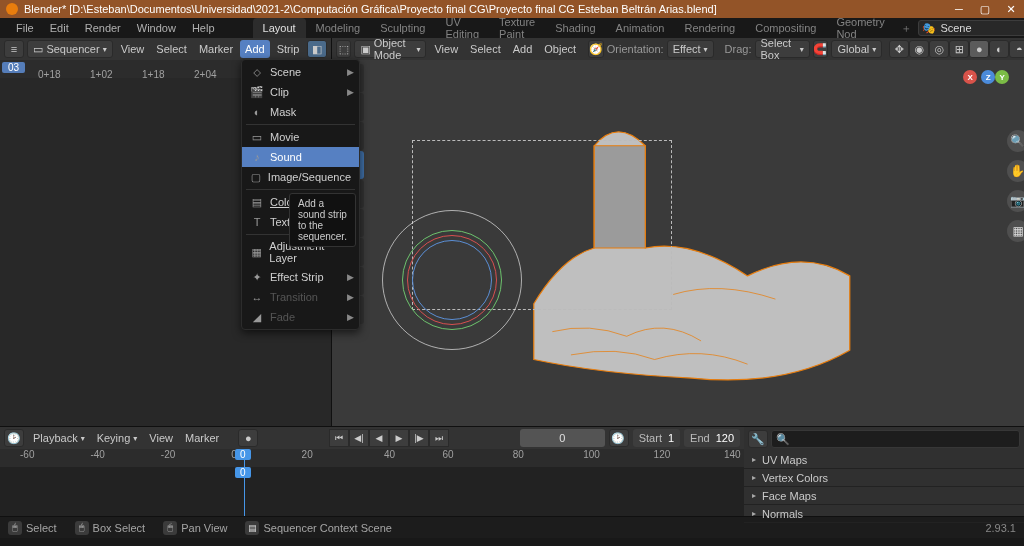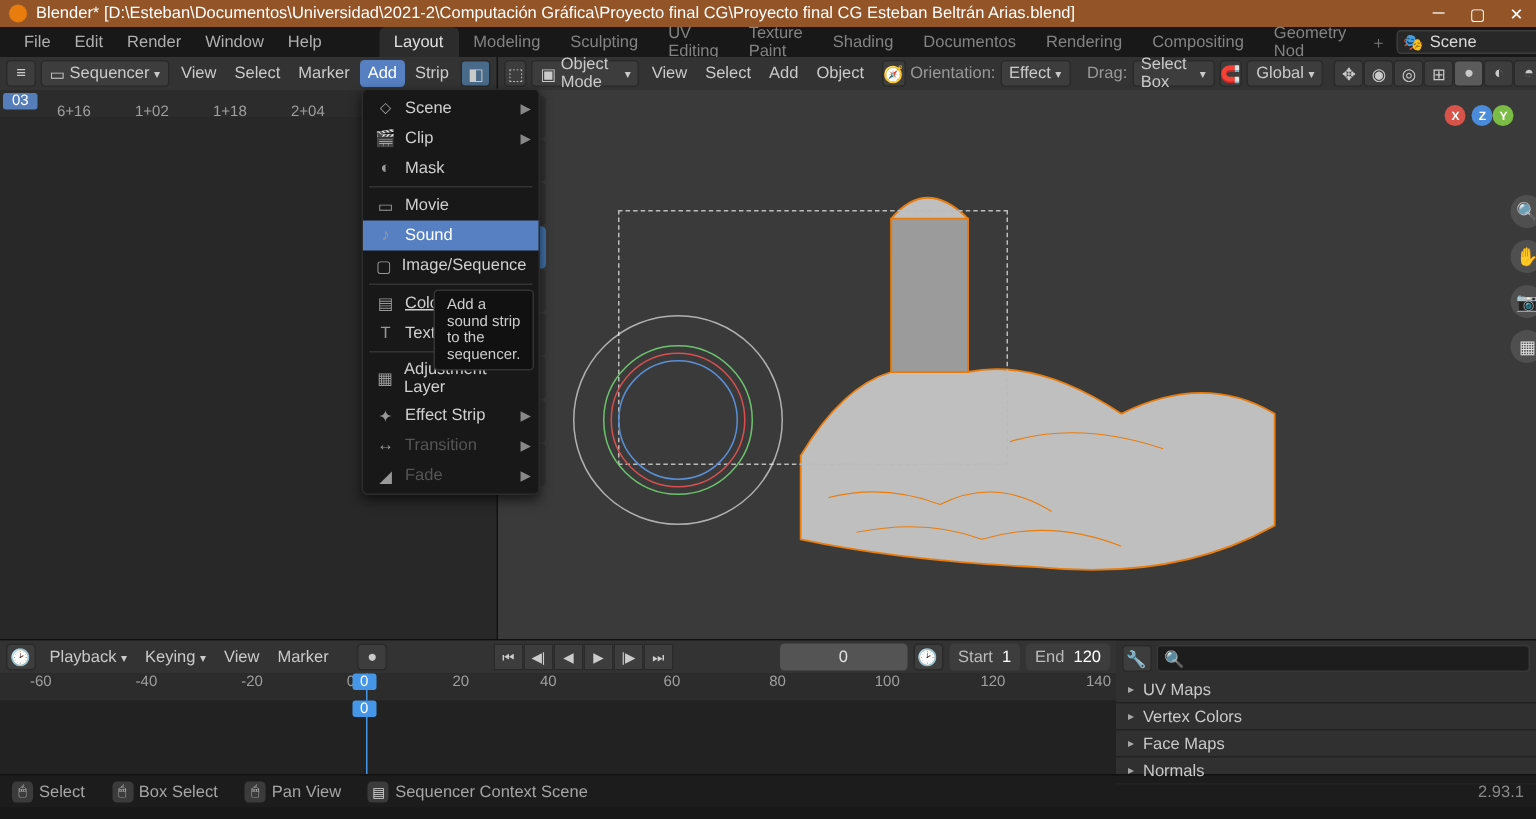--- a/index.html
+++ b/index.html
@@ -114,21 +114,21 @@
       <span class="mitem">Window</span>
       <span class="mitem">Help</span>
     </div>
   <div class="workspaces" id="workspaces">
       <div class="wtab active">Layout</div>
       <div class="wtab">Modeling</div>
       <div class="wtab">Sculpting</div>
       <div class="wtab">UV Editing</div>
       <div class="wtab">Texture Paint</div>
       <div class="wtab">Shading</div>
-      <div class="wtab">Documentos</div>
+      <div class="wtab">Animation</div>
       <div class="wtab">Rendering</div>
       <div class="wtab">Compositing</div>
       <div class="wtab">Geometry Nod</div>
     </div>
   <div class="wplus">＋</div>
   <div class="topfields">
     <div class="tf" style="width:150px">
       <span class="small">🎭</span>
       <input value="Scene" style="">
 
@@ -152,21 +152,21 @@
           <div class="hd-btn" style="background:transparent;border:none;">Select</div>
           <div class="hd-btn" style="background:transparent;border:none;">Marker</div>
           <div class="hd-btn" style="background:transparent;border:none;background:#5680c2;color:#fff;">Add</div>
           <div class="hd-btn" style="background:transparent;border:none;">Strip</div>
         </div>
       <div class="hd-btn icon" style="margin-left:auto;background:#4a6a8a">◧</div>
     </div>
     <div class="seq-rule">
       <div class="cur">03</div>
       <div id="seq-ticks">
-          <span class="tick" style="left:38px">6+16</span>
+          <span class="tick" style="left:38px">0+18</span>
           <span class="tick" style="left:90px">1+02</span>
           <span class="tick" style="left:142px">1+18</span>
           <span class="tick" style="left:194px">2+04</span>
           <span class="tick" style="left:246px">2+2</span>
         </div>
     </div>
     <div class="seq-body"></div>
 
     <div class="addmenu" id="addmenu">
         <div class="mi">
@@ -357,21 +357,21 @@
         <span>End</span>
         <span style="color:#fff">120</span>
       </div>
     </div>
     <div class="tl-rule" id="tl-rule">
         <span class="tk" style="left:20px">-60</span>
         <span class="tk" style="left:90.4px">-40</span>
         <span class="tk" style="left:160.8px">-20</span>
         <span class="tk" style="left:231.2px">0</span>
         <span class="tk" style="left:301.6px">20</span>
-        <span class="tk" style="left:360px">40</span>
+        <span class="tk" style="left:384px">40</span>
         <span class="tk" style="left:442.4px">60</span>
         <span class="tk" style="left:512.8px">80</span>
         <span class="tk" style="left:583.2px">100</span>
         <span class="tk" style="left:653.6px">120</span>
         <span class="tk" style="left:724px">140</span>
         <div class="tl-cur" style="left:244px;height:18px" data-f="0"></div>
       </div>
     <div class="tl-body">
       <div class="tl-cur" style="left:244px" data-f="0"></div>
     </div>

